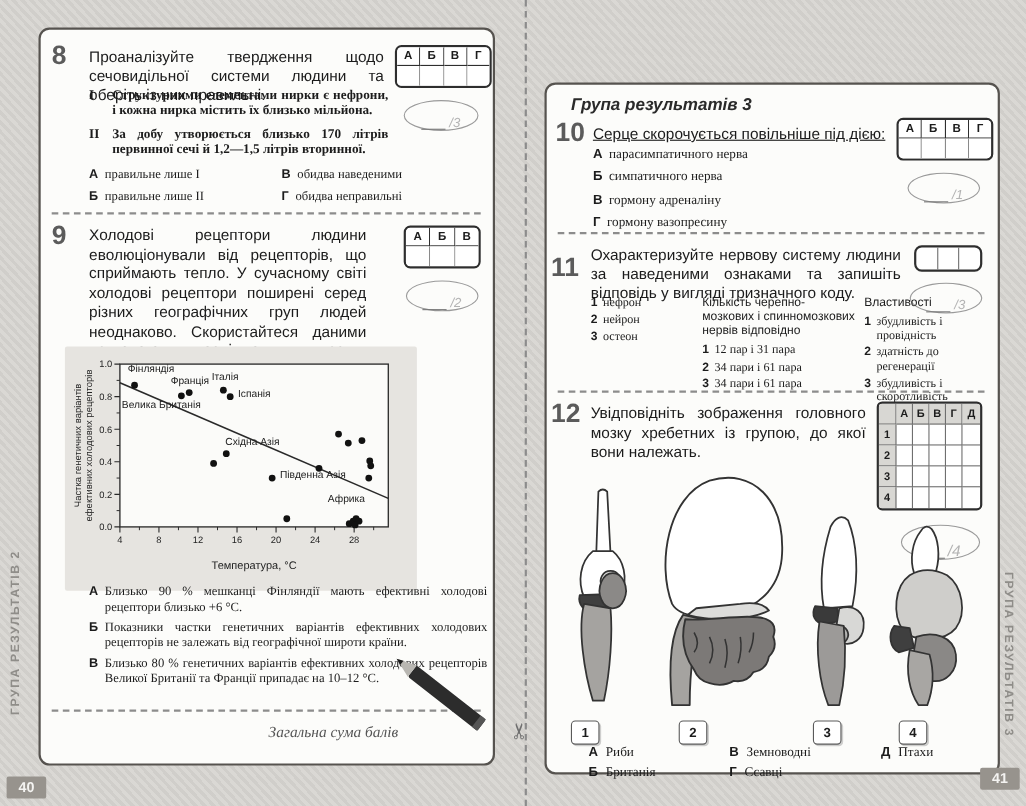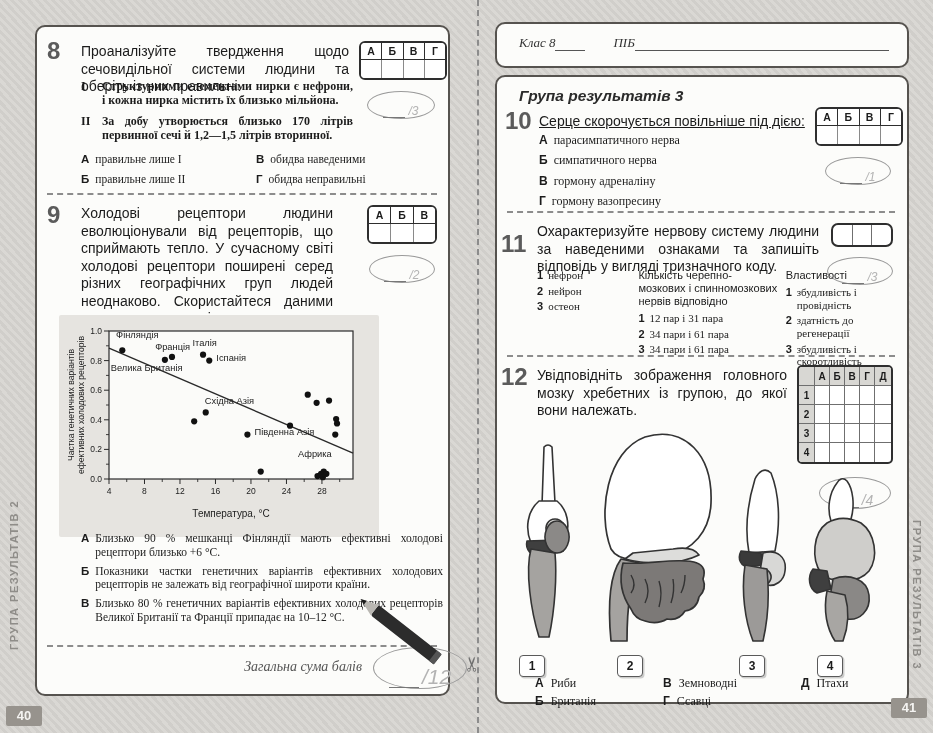--- a/index.html
+++ b/index.html
@@ -219,49 +219,37 @@
         </div>
       <div class="opt">
           <span class="lt">В</span>
           <span style="text-align:justify;">Близько 80 % генетичних варіантів ефективних холодових рецепторів Великої Британії та Франції припадає на 10–12 °С.</span>
         </div>
     </div>
 
     <div class="dashsep" style="left:10px;width:390px;top:618px;"></div>
 
     <div style="position:absolute;left:110px;top:632px;width:215px;text-align:right;font-style:italic;font-size:14px;color:#555;font-family:'Liberation Serif',serif;">Загальна сума балів</div>
-    <div class="score-oval" style="left:336px;top:620px;width:92px;height:40px;">
-      <span class="score-blank" style="width:30px;height:16px;"></span>
-      <span class="score-denom" style="font-size:21px;">/12</span>
-    </div>
 
     <svg style="position:absolute;left:300px;top:560px;" width="130" height="90" viewBox="0 0 130 90">
       <g transform="rotate(38 65 45)">
         <rect x="30" y="38" width="80" height="13" rx="2" fill="#2c2c2c"></rect>
         <polygon points="30,38 12,44.5 30,51" fill="#b9b7b2"></polygon>
         <polygon points="18,42 12,44.5 18,47" fill="#1c1c1c"></polygon>
         <rect x="104" y="38" width="6" height="13" fill="#555"></rect>
       </g>
     </svg>
   </div>
 
   <div class="sidelabel" style="left:8px;top:500px;writing-mode:vertical-rl;transform:rotate(180deg);">ГРУПА РЕЗУЛЬТАТІВ 2</div>
   <div class="pagenum" style="left:6px;top:706px;">40</div>
 
   <div class="cutline"></div>
   <div class="scissors">✂</div>
 
-  <div class="pagebox" style="left:495px;top:22px;width:410px;height:42px;">
-    <div style="position:absolute;left:22px;top:11px;right:18px;display:flex;align-items:flex-end;font-style:italic;font-size:13px;color:#333;font-family:'Liberation Serif',serif;">
-      <span>Клас 8</span>
-      <span class="hline" style="width:30px;"></span>
-      <span style="margin-left:28px;">ПІБ</span>
-      <span class="hline" style="flex:1;"></span>
-    </div>
-  </div>
 
   <div class="pagebox" style="left:495px;top:75px;width:410px;height:625px;">
 
     <div style="position:absolute;left:22px;top:10px;font-weight:bold;font-style:italic;font-size:15.5px;color:#2a2a2a;">Група результатів 3</div>
 
     <div class="qnum" style="left:8px;top:32px;">10</div>
     <div class="stem" style="left:42px;top:36px;width:268px;text-decoration:underline;">Серце скорочується повільніше під дією:</div>
 
     <div class="agrid" style="left:318px;top:30px;width:84px;">
       <div class="rowh">

